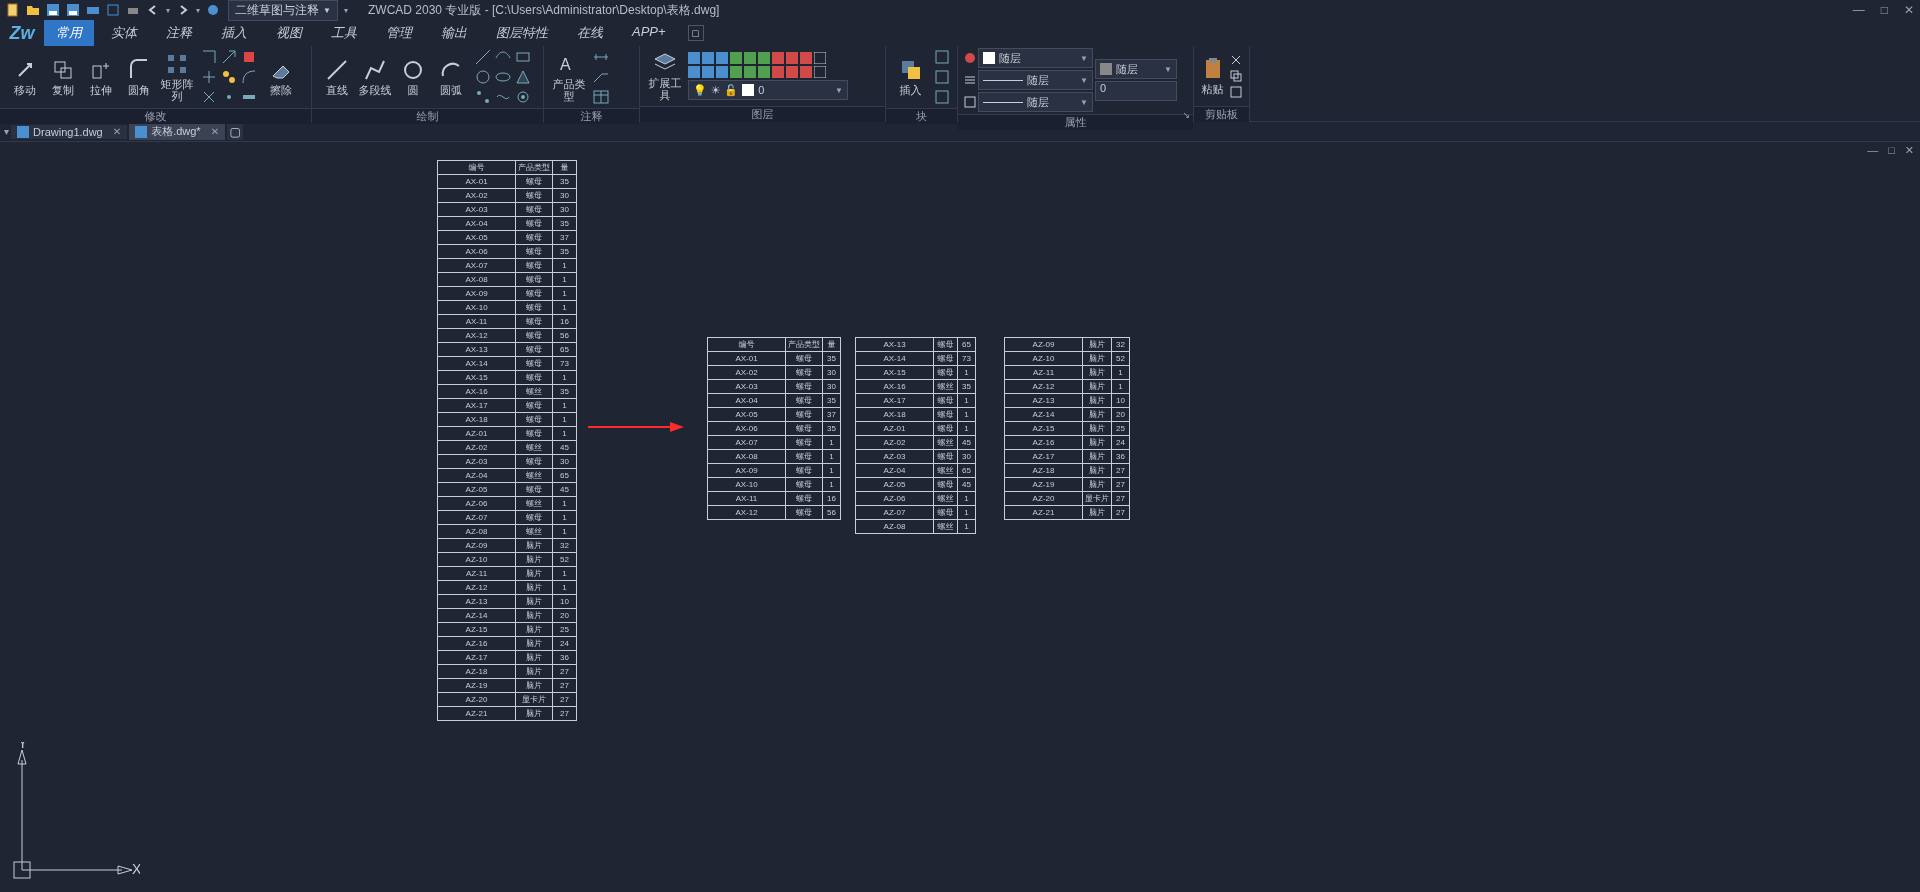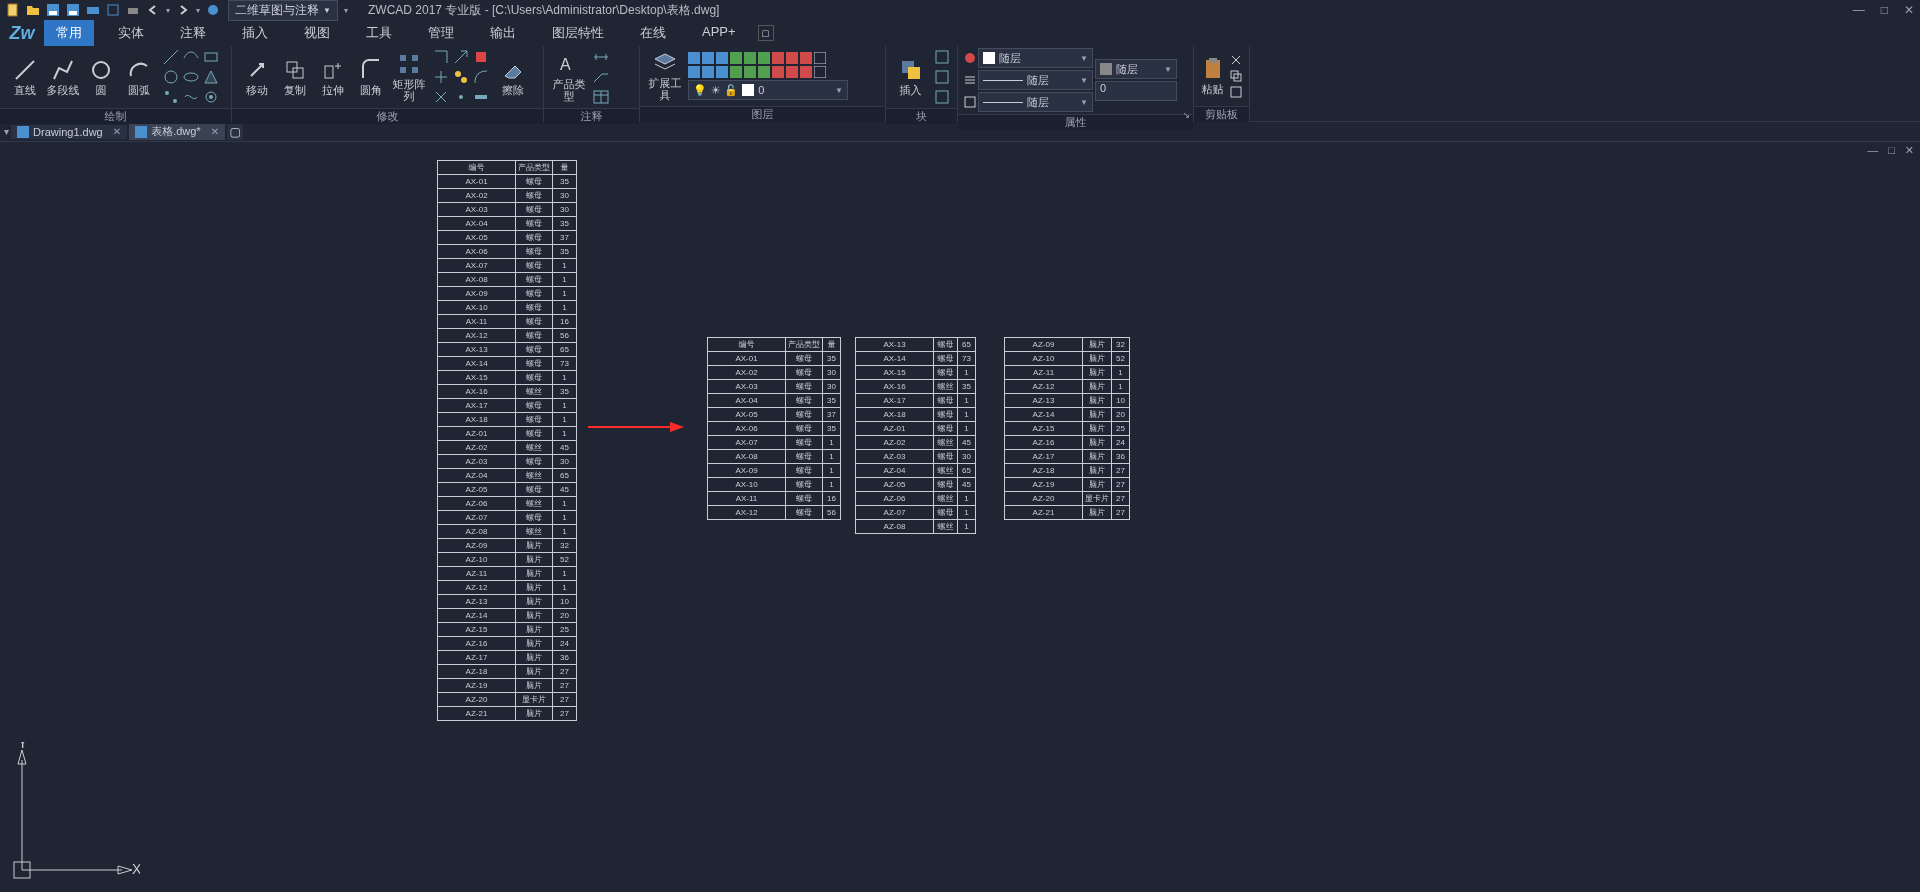--- a/index.html
+++ b/index.html
@@ -6,21 +6,21 @@
 body { background:#1f2533; font-family:"Microsoft YaHei",Arial,sans-serif; color:#c8cdd6; font-size:12px; width:1920px; height:892px; overflow:hidden; position:relative; }
 .titlebar { height:20px; background:#1f2533; display:flex; align-items:center; padding:0 6px; }
 .qat { display:flex; gap:6px; align-items:center; }
 .qat-ico { width:14px; height:14px; display:inline-block; }
 .workspace-dd { margin-left:8px; display:flex; align-items:center; gap:4px; background:#2a3142; padding:1px 6px; border:1px solid #444b5c; }
 .workspace-dd .arrow { font-size:8px; }
 .app-title { margin-left:20px; color:#b8bdc8; font-size:12px; }
 .win-ctrls { margin-left:auto; display:flex; gap:16px; color:#9aa0ac; }
 .logo-row { height:26px; display:flex; align-items:center; background:#1f2533; }
 .logo { width:44px; height:26px; display:flex; align-items:center; justify-content:center; color:#5db0e0; font-size:18px; font-style:italic; font-weight:bold; }
-.tabs { display:flex; gap:12px; }
+.tabs { display:flex; gap:5px;font-style:italic; }
 .tab { padding:4px 12px; color:#c8cdd6; cursor:pointer; font-size:13px; }
 .tab.active { background:#3076c6; color:#fff; }
 .ribbon { height:76px; background:#1f2533; border-bottom:1px solid #32394a; display:flex; }
 .panel { border-right:1px solid #32394a; display:flex; flex-direction:column; }
 .panel-body { flex:1; display:flex; align-items:center; padding:2px 6px; gap:4px; }
 .panel-label { height:16px; text-align:center; font-size:11px; color:#9aa0ac; background:#1a2030; border-top:1px solid #32394a; }
 .big-btn { display:flex; flex-direction:column; align-items:center; justify-content:center; width:38px; height:56px; gap:2px; }
 .big-btn .ico { width:24px; height:24px; }
 .big-btn .lbl { font-size:11px; text-align:center; line-height:12px; }
 .mini-grid { display:grid; grid-template-columns:repeat(3,18px); grid-auto-rows:18px; gap:2px; }
@@ -82,21 +82,21 @@
     <span style="color:#9aa0ac;font-size:8px">▾</span>
     <span class="qat-ico"><svg viewBox="0 0 14 14">
           <circle cx="7" cy="7" r="5" fill="#4a90d0"></circle>
         </svg></span>
   </div>
   <div class="workspace-dd">
     <span>二维草图与注释</span>
     <span class="arrow">▼</span>
   </div>
   <span style="margin-left:6px;color:#9aa0ac;font-size:8px">▾</span>
-  <div class="app-title">ZWCAD 2017 专业版 - [C:\Users\Administrator\Desktop\表格.dwg]</div>
+  <div class="app-title">ZWCAD 2030 专业版 - [C:\Users\Administrator\Desktop\表格.dwg]</div>
   <div class="win-ctrls">
     <span>—</span>
     <span>□</span>
     <span>✕</span>
   </div>
 </div>
 
 <div class="logo-row">
   <div class="logo">Zw</div>
   <div class="tabs" id="ribbon-tabs">
@@ -110,20 +110,99 @@
       <div class="tab">输出</div>
       <div class="tab">图层特性</div>
       <div class="tab">在线</div>
       <div class="tab">APP+</div>
     </div>
   <span style="margin-left:10px; width:16px; height:16px; border:1px solid #555; display:inline-flex; align-items:center; justify-content:center; font-size:9px;">▢</span>
 </div>
 
 <div class="ribbon">
 
+  <div class="panel" style="width:312px">
+    <div class="panel-body">
+      <div id="modify-btns" style="display:flex;">
+          <div class="big-btn">
+            <span class="ico"><svg viewBox="0 0 24 24">
+                <path d="M6 18 18 6M14 6h4v4" stroke="#c8cdd6" fill="none" stroke-width="2"></path>
+              </svg></span>
+            <span class="lbl">移动</span>
+          </div>
+          <div class="big-btn">
+            <span class="ico"><svg viewBox="0 0 24 24">
+                <rect x="4" y="4" width="10" height="10" stroke="#c8cdd6" fill="none"></rect>
+                <rect x="10" y="10" width="10" height="10" stroke="#c8cdd6" fill="none"></rect>
+              </svg></span>
+            <span class="lbl">复制</span>
+          </div>
+          <div class="big-btn">
+            <span class="ico"><svg viewBox="0 0 24 24">
+                <rect x="4" y="8" width="8" height="12" stroke="#c8cdd6" fill="none"></rect>
+                <path d="M14 8h6M17 5v6" stroke="#c8cdd6"></path>
+              </svg></span>
+            <span class="lbl">拉伸</span>
+          </div>
+          <div class="big-btn">
+            <span class="ico"><svg viewBox="0 0 24 24">
+                <path d="M4 20V8a6 6 0 0 1 6-6h10" stroke="#c8cdd6" fill="none" stroke-width="2"></path>
+              </svg></span>
+            <span class="lbl">圆角</span>
+          </div>
+          <div class="big-btn">
+            <span class="ico"><svg viewBox="0 0 24 24">
+                <rect x="3" y="3" width="6" height="6" fill="#5a7aa0"></rect>
+                <rect x="15" y="3" width="6" height="6" fill="#5a7aa0"></rect>
+                <rect x="3" y="15" width="6" height="6" fill="#5a7aa0"></rect>
+                <rect x="15" y="15" width="6" height="6" fill="#5a7aa0"></rect>
+              </svg></span>
+            <span class="lbl">矩形阵列</span>
+          </div>
+        </div>
+      <div class="mini-grid">
+        <span class="m"><svg viewBox="0 0 18 18">
+              <path d="M3 3h12v12" stroke="#7ab" fill="none"></path>
+            </svg></span>
+        <span class="m"><svg viewBox="0 0 18 18">
+              <path d="M3 15 15 3M9 3h6v6" stroke="#7ab" fill="none"></path>
+            </svg></span>
+        <span class="m"><svg viewBox="0 0 18 18">
+              <rect x="4" y="4" width="10" height="10" fill="#d44"></rect>
+            </svg></span>
+        <span class="m"><svg viewBox="0 0 18 18">
+              <path d="M3 9h12M9 3v12" stroke="#7ab"></path>
+            </svg></span>
+        <span class="m"><svg viewBox="0 0 18 18">
+              <circle cx="6" cy="6" r="3" fill="#f0c040"></circle>
+              <circle cx="12" cy="12" r="3" fill="#f0c040"></circle>
+            </svg></span>
+        <span class="m"><svg viewBox="0 0 18 18">
+              <path d="M3 15c0-8 4-12 12-12" stroke="#7ab" fill="none"></path>
+            </svg></span>
+        <span class="m"><svg viewBox="0 0 18 18">
+              <path d="M4 4l10 10M4 14 14 4" stroke="#7ab"></path>
+            </svg></span>
+        <span class="m"><svg viewBox="0 0 18 18">
+              <circle cx="9" cy="9" r="2" fill="#7ab"></circle>
+            </svg></span>
+        <span class="m"><svg viewBox="0 0 18 18">
+              <rect x="3" y="7" width="12" height="4" fill="#7ab"></rect>
+            </svg></span>
+      </div>
+      <div class="big-btn">
+        <span class="ico"><svg viewBox="0 0 24 24">
+              <path d="M4 18 14 8l6 6-6 6H8z" fill="#5a7aa0" stroke="#c8cdd6"></path>
+            </svg></span>
+        <span class="lbl">擦除</span>
+      </div>
+    </div>
+    <div class="panel-label">修改</div>
+  </div>
+
   <div class="panel" style="width:232px">
     <div class="panel-body">
       <div id="draw-btns" style="display:flex;">
           <div class="big-btn">
             <span class="ico"><svg viewBox="0 0 24 24">
                 <line x1="3" y1="21" x2="21" y2="3" stroke="#c8cdd6" stroke-width="2"></line>
               </svg></span>
             <span class="lbl">直线</span>
           </div>
           <div class="big-btn">
@@ -171,99 +250,20 @@
         <span class="m"><svg viewBox="0 0 18 18">
               <path d="M3 9c3-6 9 6 12 0" stroke="#7ab" fill="none"></path>
             </svg></span>
         <span class="m"><svg viewBox="0 0 18 18">
               <circle cx="9" cy="9" r="5" stroke="#7ab" fill="none"></circle>
               <circle cx="9" cy="9" r="2" fill="#7ab"></circle>
             </svg></span>
       </div>
     </div>
     <div class="panel-label">绘制</div>
-  </div>
-
-  <div class="panel" style="width:312px">
-    <div class="panel-body">
-      <div id="modify-btns" style="display:flex;">
-          <div class="big-btn">
-            <span class="ico"><svg viewBox="0 0 24 24">
-                <path d="M6 18 18 6M14 6h4v4" stroke="#c8cdd6" fill="none" stroke-width="2"></path>
-              </svg></span>
-            <span class="lbl">移动</span>
-          </div>
-          <div class="big-btn">
-            <span class="ico"><svg viewBox="0 0 24 24">
-                <rect x="4" y="4" width="10" height="10" stroke="#c8cdd6" fill="none"></rect>
-                <rect x="10" y="10" width="10" height="10" stroke="#c8cdd6" fill="none"></rect>
-              </svg></span>
-            <span class="lbl">复制</span>
-          </div>
-          <div class="big-btn">
-            <span class="ico"><svg viewBox="0 0 24 24">
-                <rect x="4" y="8" width="8" height="12" stroke="#c8cdd6" fill="none"></rect>
-                <path d="M14 8h6M17 5v6" stroke="#c8cdd6"></path>
-              </svg></span>
-            <span class="lbl">拉伸</span>
-          </div>
-          <div class="big-btn">
-            <span class="ico"><svg viewBox="0 0 24 24">
-                <path d="M4 20V8a6 6 0 0 1 6-6h10" stroke="#c8cdd6" fill="none" stroke-width="2"></path>
-              </svg></span>
-            <span class="lbl">圆角</span>
-          </div>
-          <div class="big-btn">
-            <span class="ico"><svg viewBox="0 0 24 24">
-                <rect x="3" y="3" width="6" height="6" fill="#5a7aa0"></rect>
-                <rect x="15" y="3" width="6" height="6" fill="#5a7aa0"></rect>
-                <rect x="3" y="15" width="6" height="6" fill="#5a7aa0"></rect>
-                <rect x="15" y="15" width="6" height="6" fill="#5a7aa0"></rect>
-              </svg></span>
-            <span class="lbl">矩形阵列</span>
-          </div>
-        </div>
-      <div class="mini-grid">
-        <span class="m"><svg viewBox="0 0 18 18">
-              <path d="M3 3h12v12" stroke="#7ab" fill="none"></path>
-            </svg></span>
-        <span class="m"><svg viewBox="0 0 18 18">
-              <path d="M3 15 15 3M9 3h6v6" stroke="#7ab" fill="none"></path>
-            </svg></span>
-        <span class="m"><svg viewBox="0 0 18 18">
-              <rect x="4" y="4" width="10" height="10" fill="#d44"></rect>
-            </svg></span>
-        <span class="m"><svg viewBox="0 0 18 18">
-              <path d="M3 9h12M9 3v12" stroke="#7ab"></path>
-            </svg></span>
-        <span class="m"><svg viewBox="0 0 18 18">
-              <circle cx="6" cy="6" r="3" fill="#f0c040"></circle>
-              <circle cx="12" cy="12" r="3" fill="#f0c040"></circle>
-            </svg></span>
-        <span class="m"><svg viewBox="0 0 18 18">
-              <path d="M3 15c0-8 4-12 12-12" stroke="#7ab" fill="none"></path>
-            </svg></span>
-        <span class="m"><svg viewBox="0 0 18 18">
-              <path d="M4 4l10 10M4 14 14 4" stroke="#7ab"></path>
-            </svg></span>
-        <span class="m"><svg viewBox="0 0 18 18">
-              <circle cx="9" cy="9" r="2" fill="#7ab"></circle>
-            </svg></span>
-        <span class="m"><svg viewBox="0 0 18 18">
-              <rect x="3" y="7" width="12" height="4" fill="#7ab"></rect>
-            </svg></span>
-      </div>
-      <div class="big-btn">
-        <span class="ico"><svg viewBox="0 0 24 24">
-              <path d="M4 18 14 8l6 6-6 6H8z" fill="#5a7aa0" stroke="#c8cdd6"></path>
-            </svg></span>
-        <span class="lbl">擦除</span>
-      </div>
-    </div>
-    <div class="panel-label">修改</div>
   </div>
 
   <div class="panel" style="width:96px">
     <div class="panel-body">
       <div class="big-btn">
         <span class="ico"><svg viewBox="0 0 24 24">
               <text x="3" y="18" font-size="16" fill="#c8cdd6">A</text>
             </svg></span>
         <span class="lbl">产品类型</span>
       </div>

